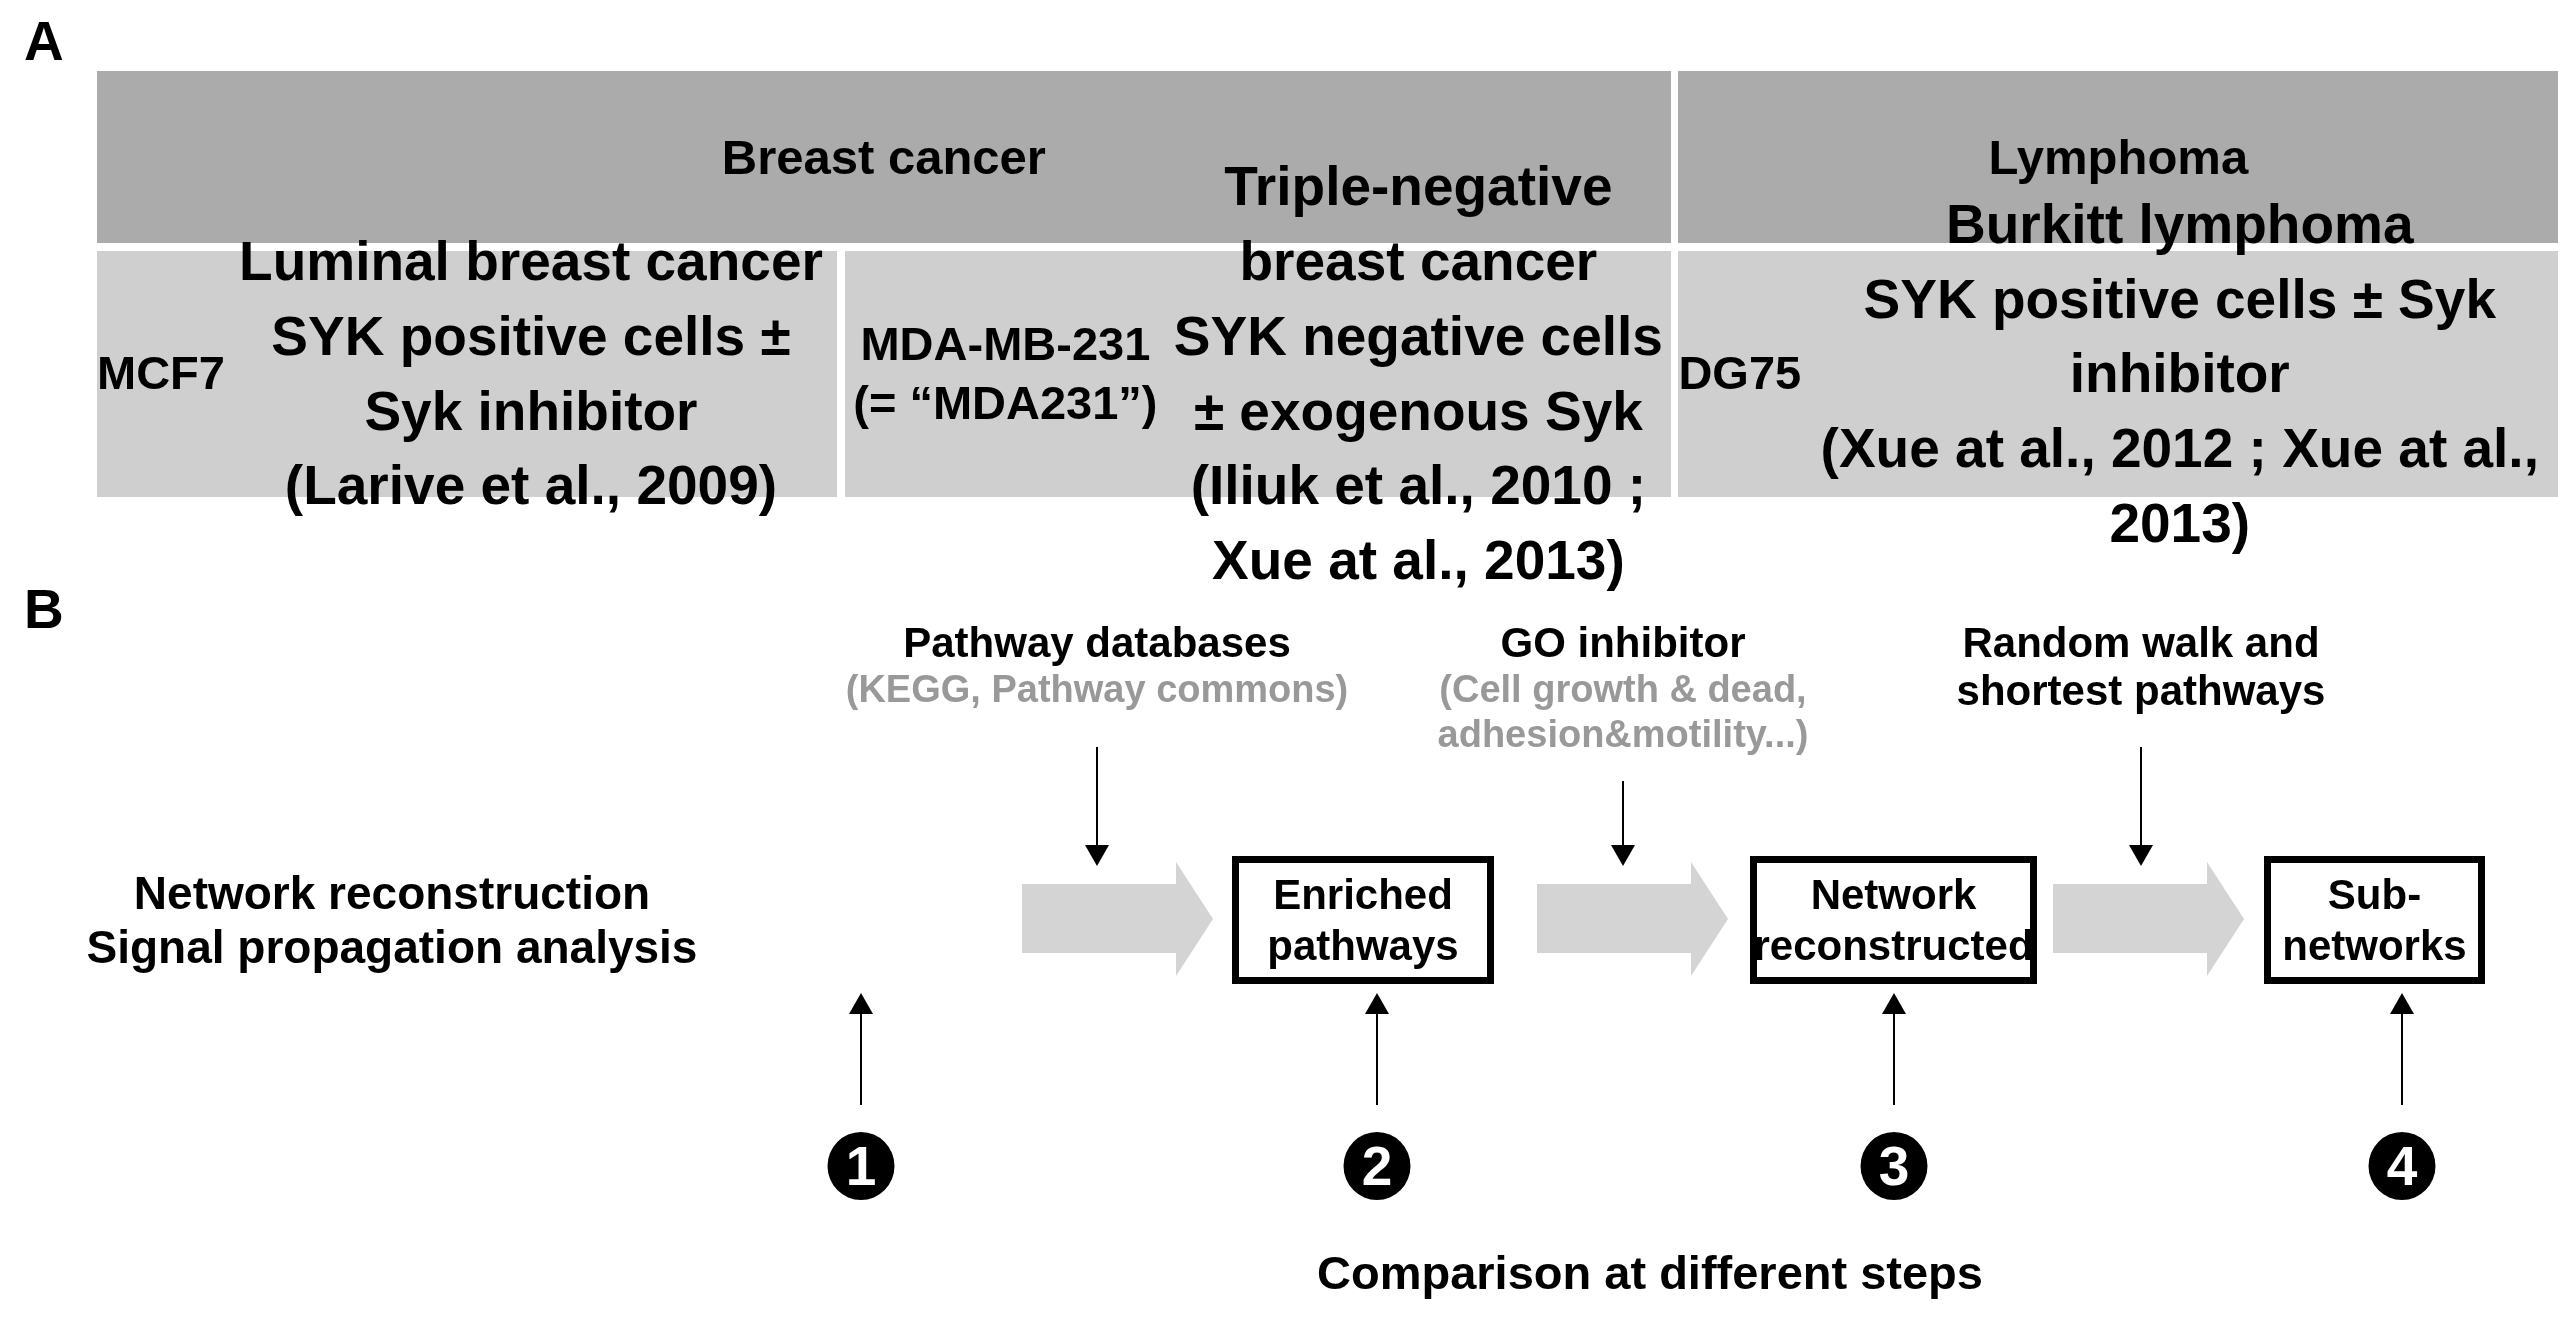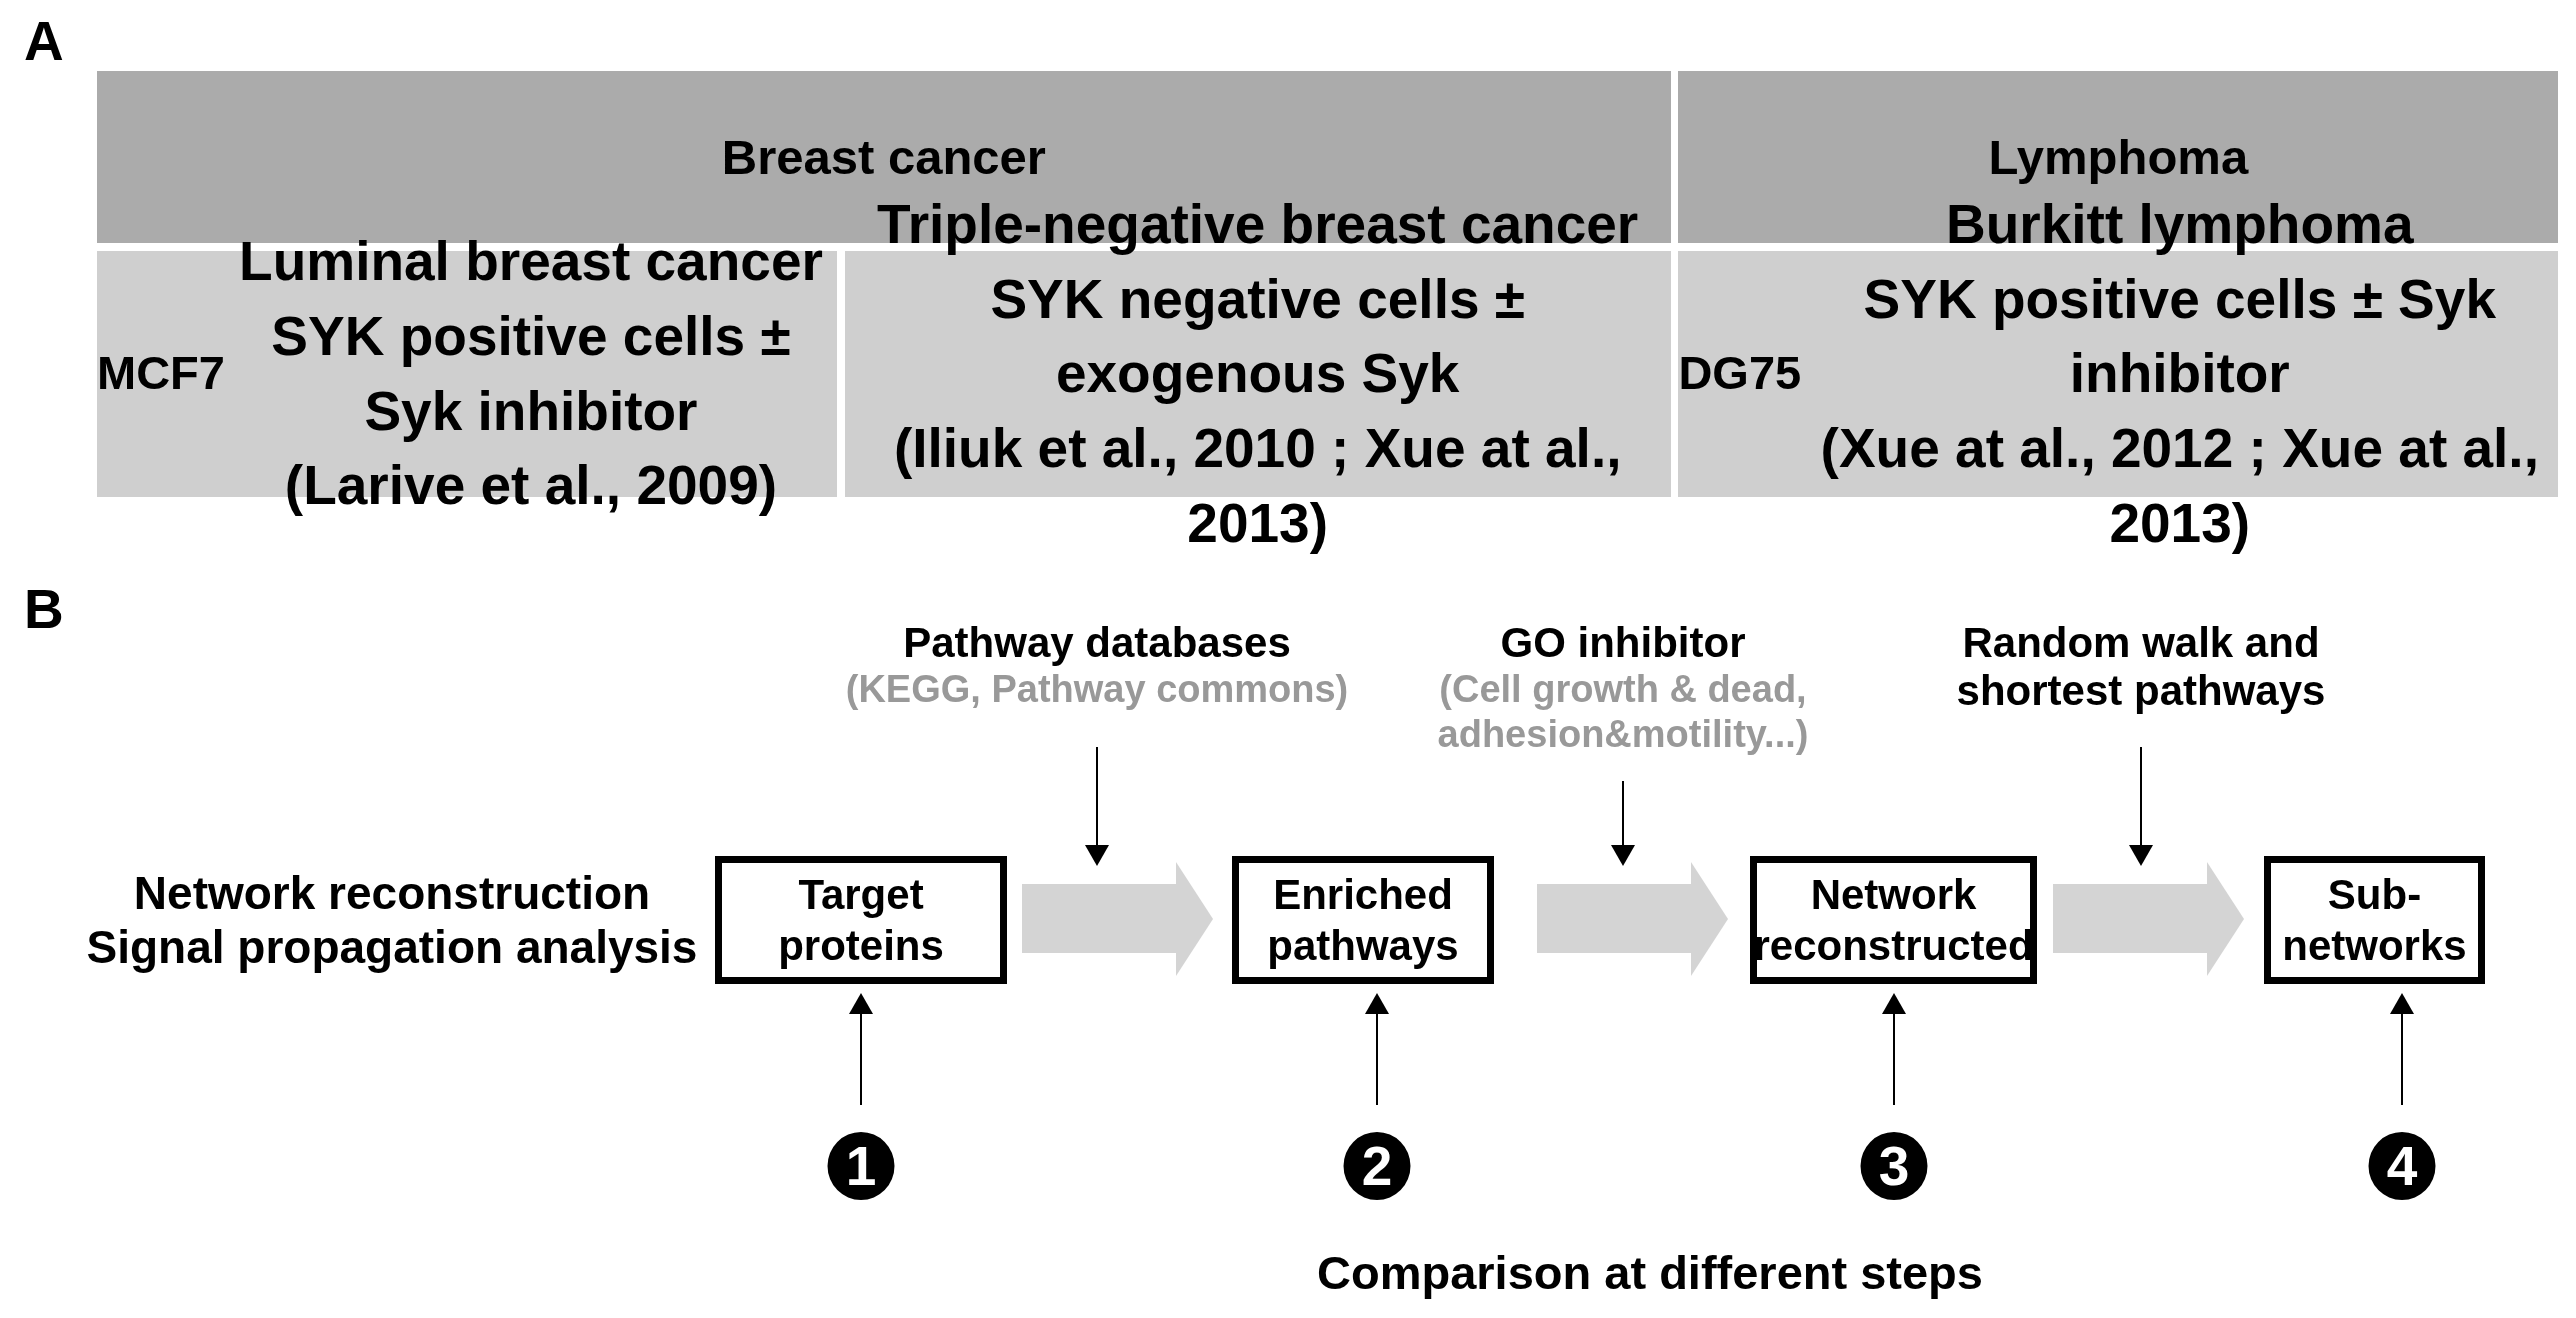--- a/index.html
+++ b/index.html
@@ -102,20 +102,21 @@
     <div class="th th-span">Breast cancer</div>
     <div class="th">Lymphoma</div>
 
     <div class="td">
       <div class="cell-title">MCF7</div>
       <div class="cell-body">Luminal breast cancer
 SYK positive cells ± Syk inhibitor
 (Larive et al., 2009)</div>
     </div>
     <div class="td">
+      <div class="cell-title">MDA-MB-231 (= “MDA231”)</div>
       <div class="cell-body">Triple-negative breast cancer
 SYK negative cells ± exogenous Syk
 (Iliuk et al., 2010 ; Xue at al., 2013)</div>
     </div>
     <div class="td">
       <div class="cell-title">DG75</div>
       <div class="cell-body">Burkitt lymphoma
 SYK positive cells ± Syk inhibitor
 (Xue at al., 2012 ; Xue at al., 2013)</div>
     </div>
@@ -144,22 +145,20 @@
   </div>
   <div class="thin-arrow darr" id="darr-2">
     <span class="t-line"></span>
     <span class="t-head-down"></span>
   </div>
   <div class="thin-arrow darr" id="darr-3">
     <span class="t-line"></span>
     <span class="t-head-down"></span>
   </div>
 
-  <div class="flow-box" id="box-1">Target
-proteins</div>
   <div class="flow-box" id="box-2">Enriched
 pathways</div>
   <div class="flow-box" id="box-3">Network
 reconstructed</div>
   <div class="flow-box" id="box-4">Sub-networks</div>
 
   <div class="block-arrow" id="barrow-1">
     <span class="ba-body"></span>
     <span class="ba-head"></span>
   </div>

